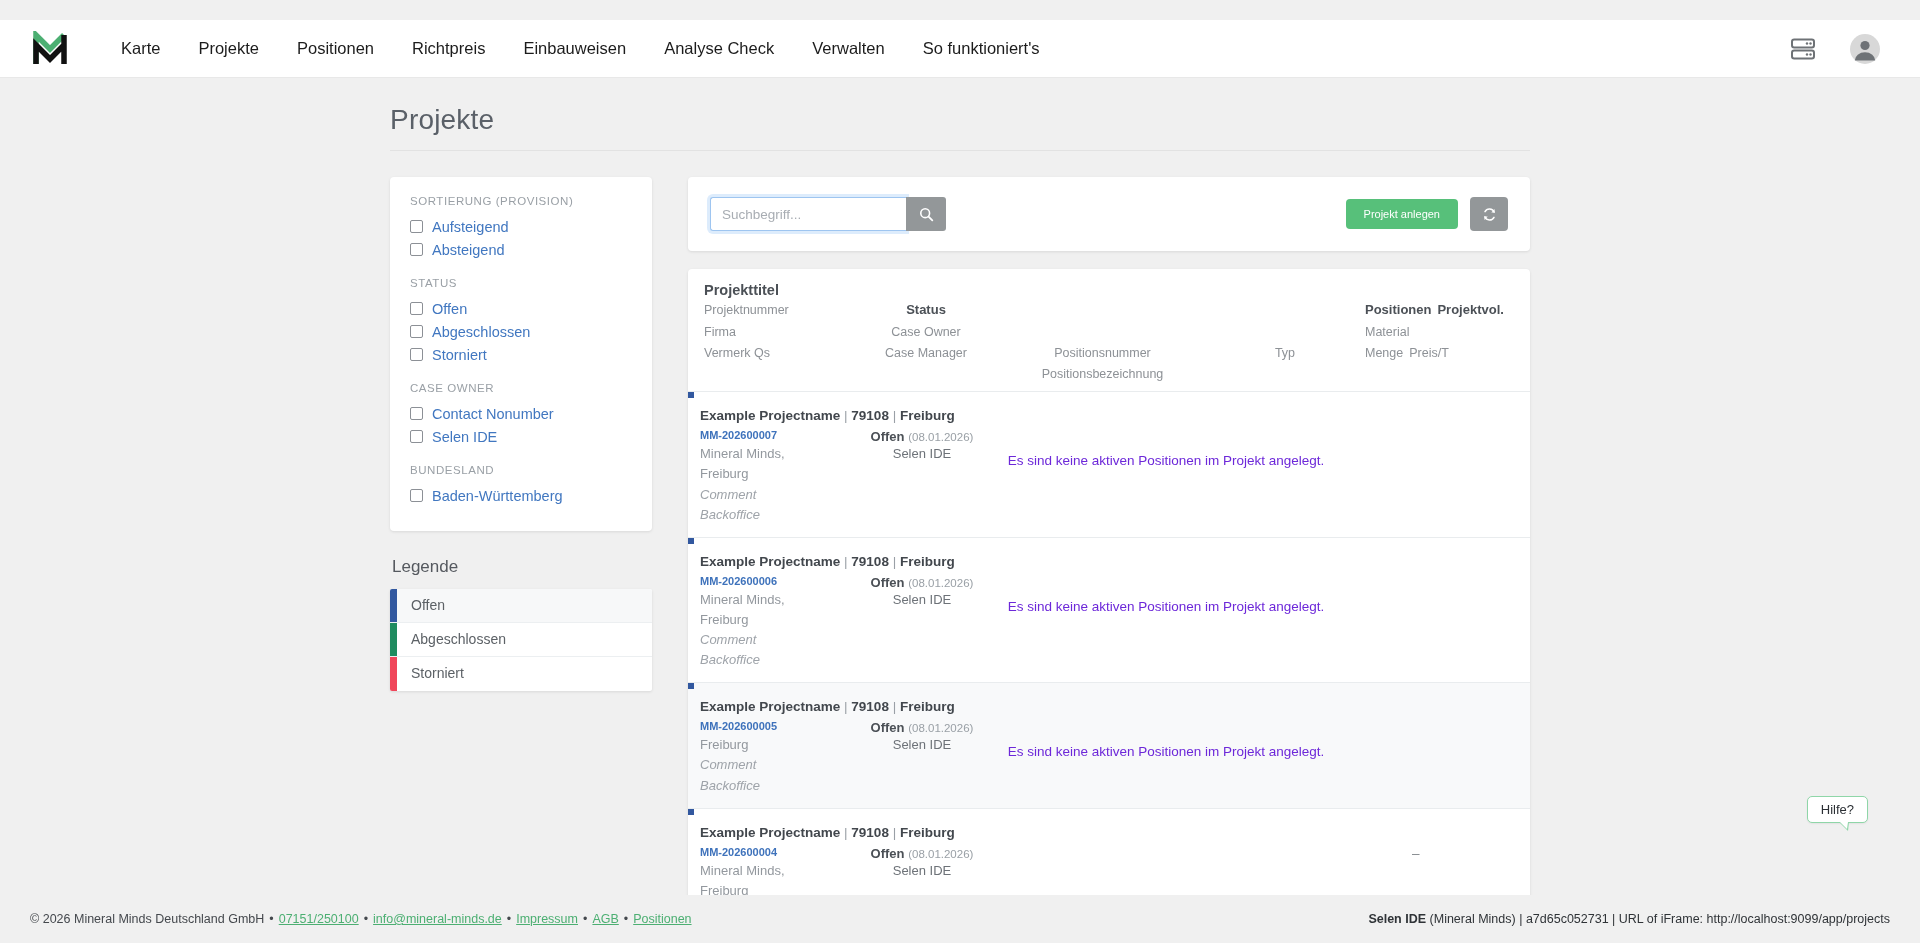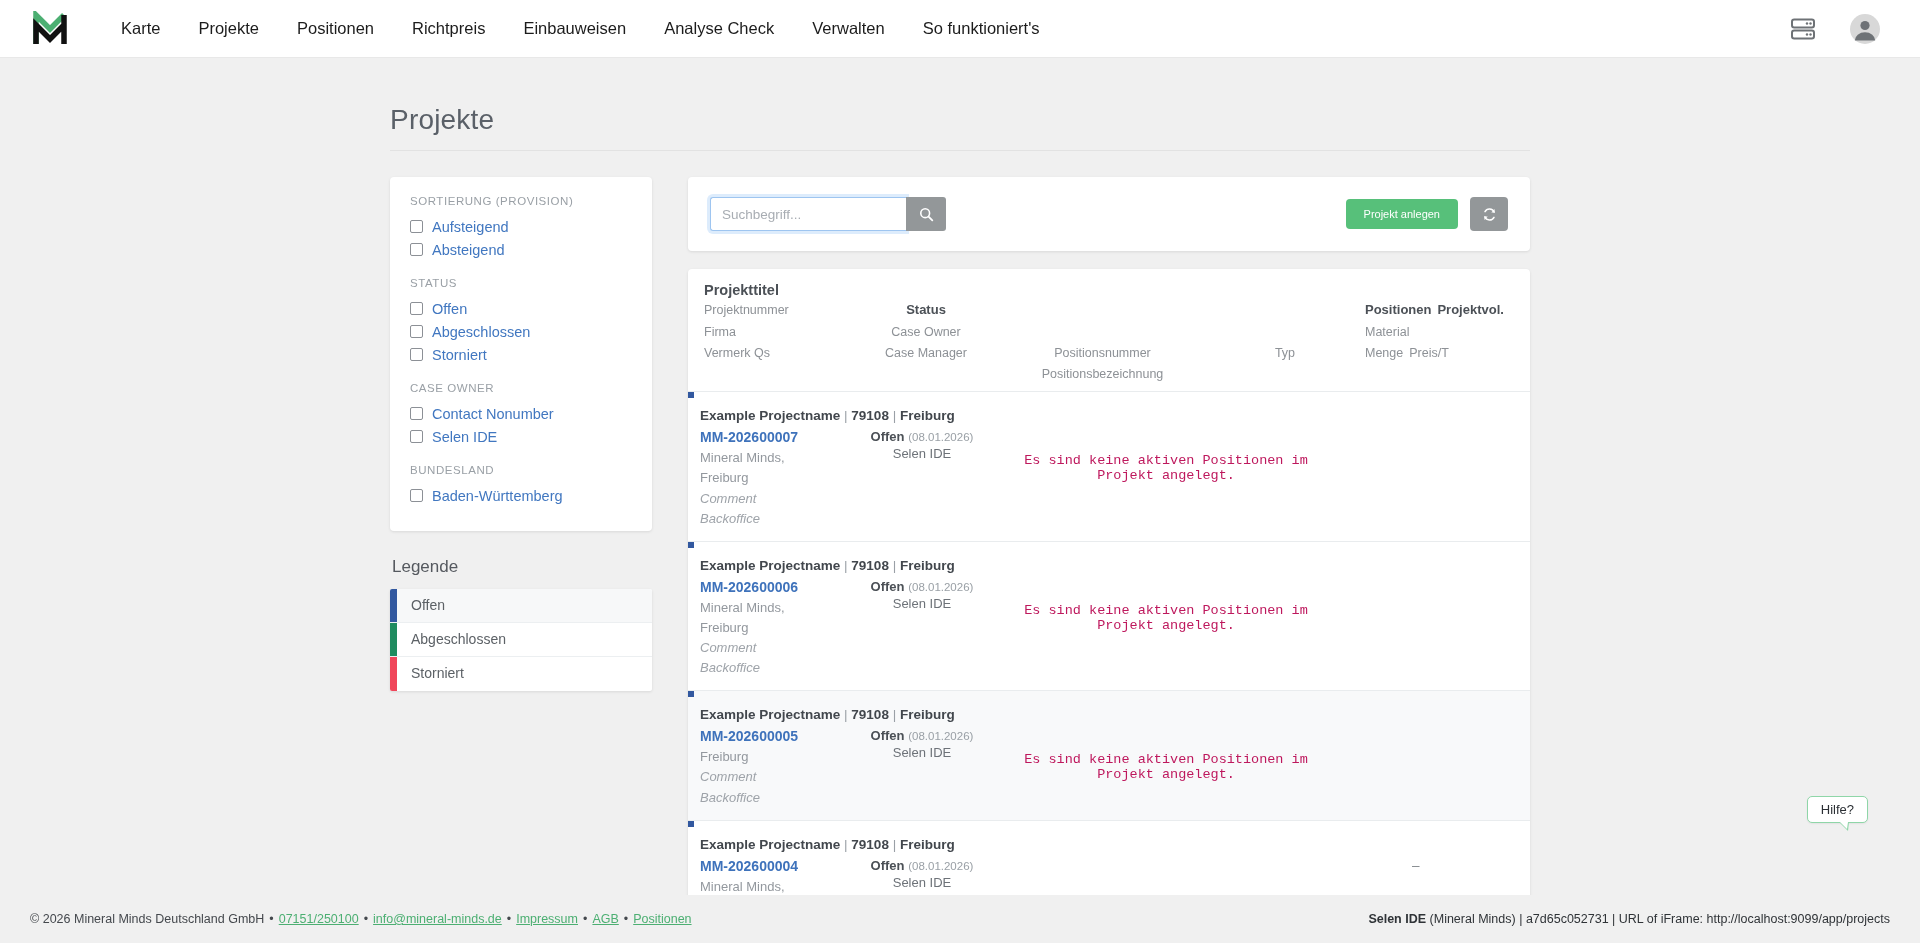--- a/index.html
+++ b/index.html
@@ -15,20 +15,21 @@
   
   .navbar {
     height: 58px;
     background: #ffffff;
     display: flex;
     align-items: center;
     padding: 0 24px;
     border-bottom: 1px solid #e8e8e8;
     position: relative;
     z-index: 30;
+    margin-top: 20px;
   }
   .brand {
     width: 52px; height: 40px;
     display: flex; align-items: center; justify-content: center;
     margin-right: 26px;
   }
   .nav-links { display: flex; align-items: center; gap: 0; }
   .nav-link {
     font-size: 16.5px;
     color: #1c1c1c;
@@ -231,21 +232,21 @@
   .proj-title {
     font-size: 13.5px;
     font-weight: bold;
     color: #42474d;
     margin-bottom: 6px;
   }
   .proj-title .sep { color: #9aa0a6; font-weight: normal; }
   .proj-grid { display: flex; align-items: flex-start; }
 
   .pnum {
-    font-size: 14px;
+    font-size: 11px;
     color: #3e72bb;
     font-weight: bold;
     cursor: pointer;
     display: block;
     margin-bottom: 3px;
   }
   .pmeta {
     font-size: 13px;
     color: #93989e;
     line-height: 1.55;
@@ -254,23 +255,22 @@
 
   .status-line { font-size: 13px; color: #4b5056; }
   .status-line b { font-weight: bold; }
   .status-date { color: #9aa0a6; font-size: 11.5px; }
   .status-owner { font-size: 13px; color: #6d7278; margin-top: 2px; }
 
   .empty-msg {
     flex: 1;
     text-align: center;
     font-size: 13.5px;
-    color: #be185d;
+    color: #6d28d9;
     padding-top: 24px;
-    font-family: Liberation Mono, monospace;
   }
   .pos-nr { font-size: 13.5px; color: #3e72bb; cursor: pointer; display:block; }
   .pos-typ { font-size: 13.5px; color: #3c4147; }
   .pos-mat { font-size: 13.5px; color: #41464c; display:block; }
   .val { font-size: 13.5px; color: #3c4147; font-weight: bold; }
   .val.light { font-weight: normal; }
   .dash { font-size: 13.5px; color: #7d8287; }
 
   
   .help-bubble {

